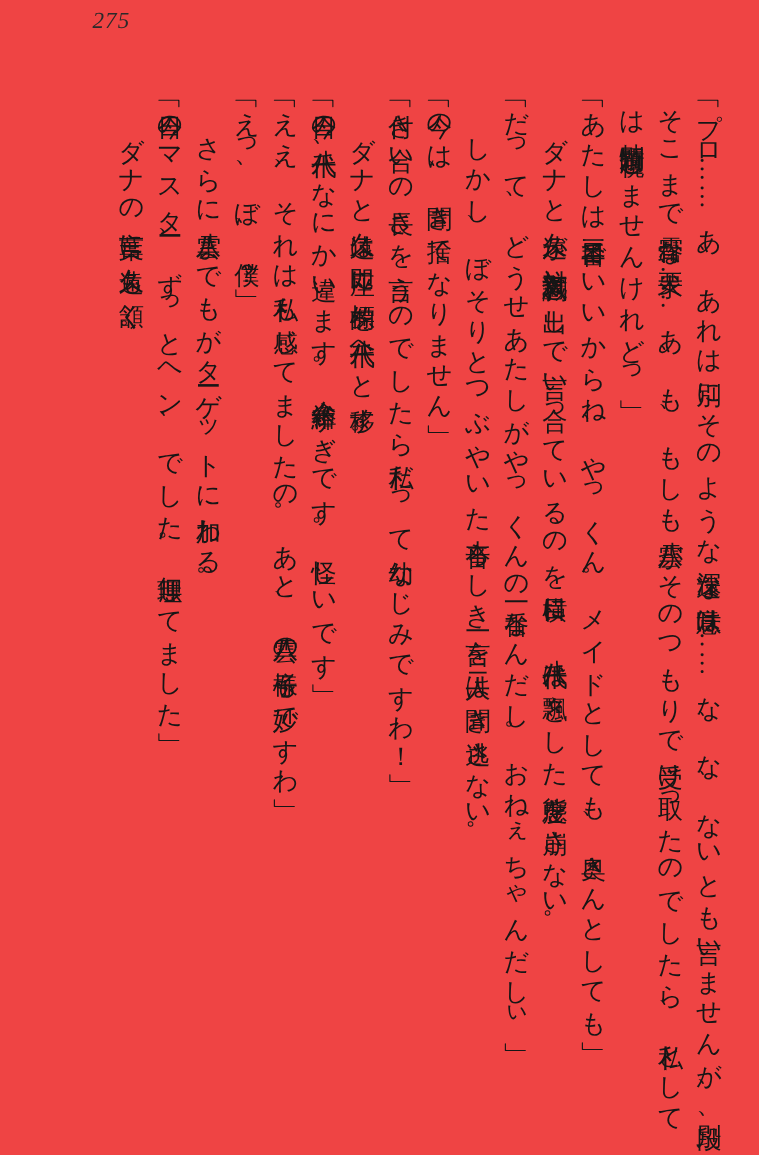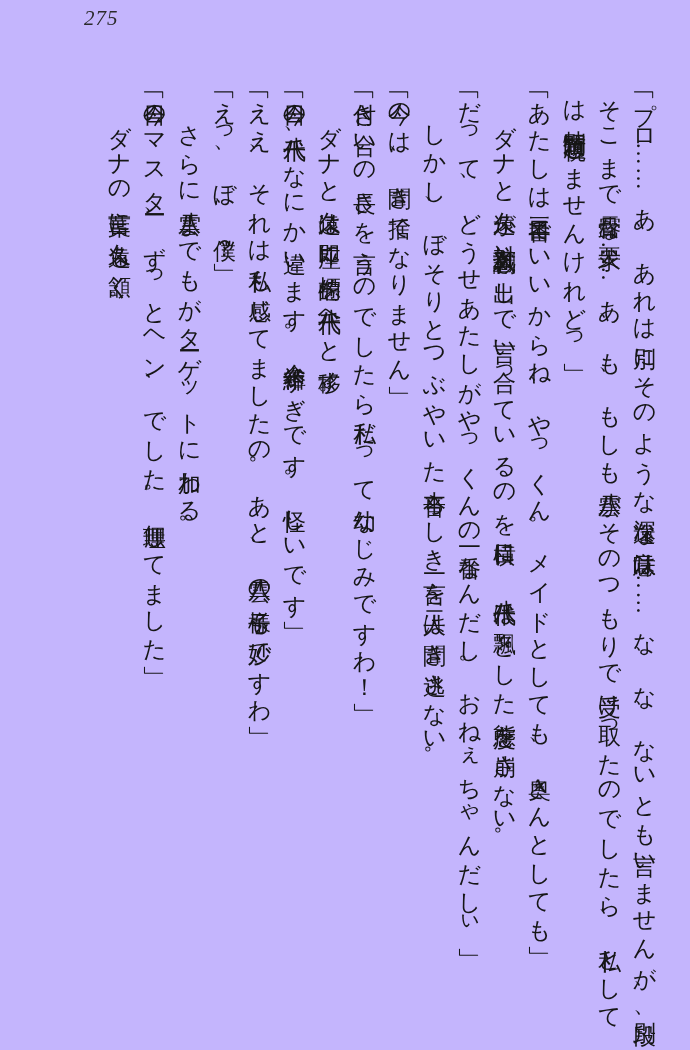--- a/index.html
+++ b/index.html
@@ -4,21 +4,21 @@
 <style>
   html, body {
     margin: 0;
     padding: 0;
     background: #ffffff;
   }
   .page {
     position: relative;
     width: 690px;
     height: 1050px;
-    background: #c4b5fd;
+    background: #ef4444;
     overflow: hidden;
     font-family: "Liberation Serif", "DejaVu Serif", serif;
     color: #161616;
   }
   .page-number {
     position: absolute;
     top: 6px;
     left: 84px;
     font-size: 21px;
     font-style: italic;

